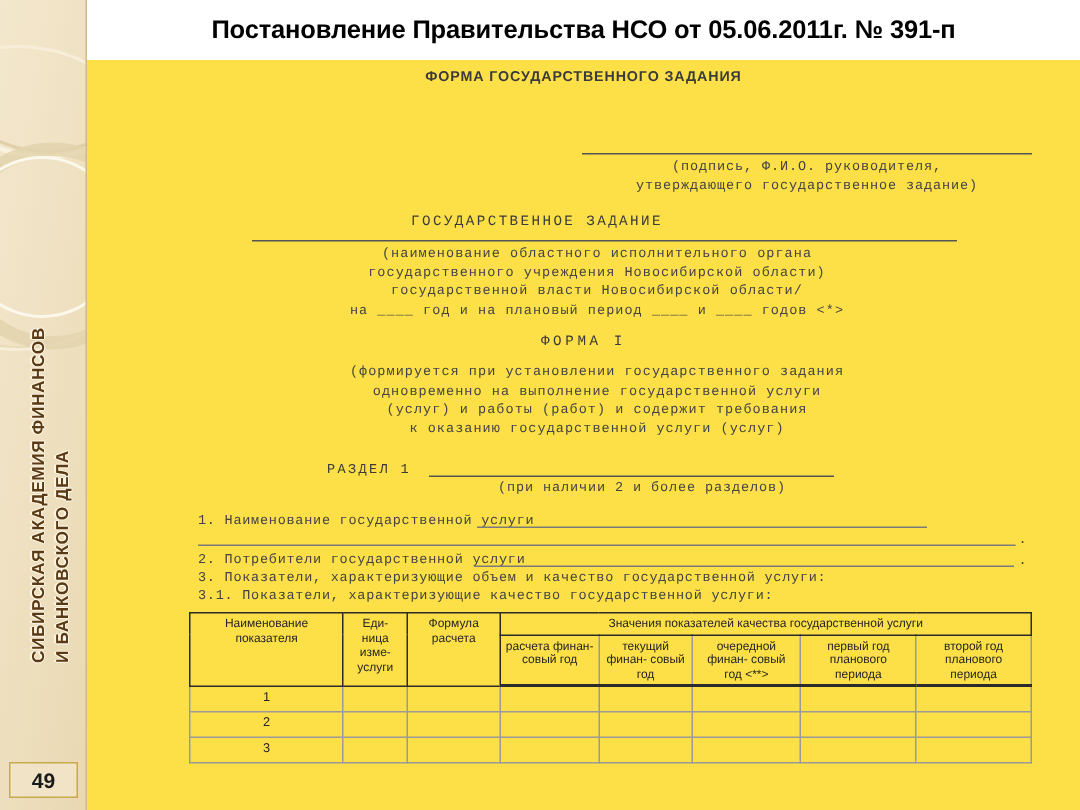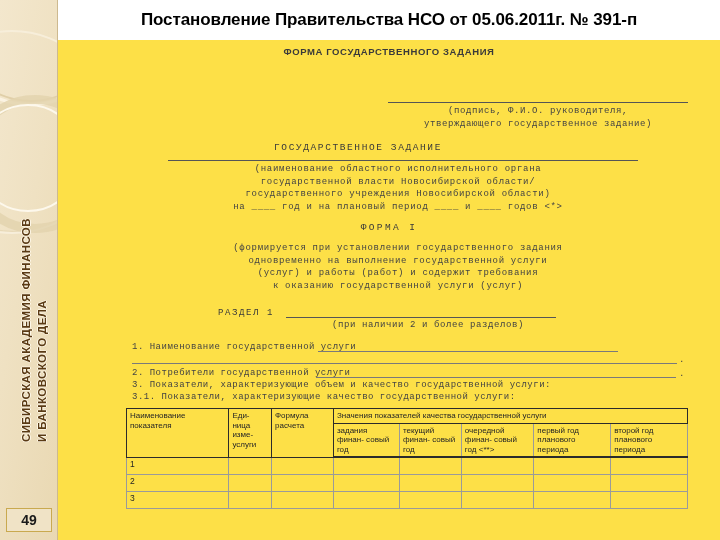--- a/index.html
+++ b/index.html
@@ -135,21 +135,21 @@
     position:absolute;left:68px;top:368px;width:562px;
     border-collapse:collapse;
     font-family:"Liberation Sans", sans-serif;
     font-size:8px;color:#252525;
     table-layout:fixed;
   }
   #tbl td,#tbl th{
     border:1px solid #9a9a9a;
     vertical-align:top;
     padding:2px 3px;
-    text-align:left;
+    text-align:center;
     font-weight:normal;
     line-height:9.5px;
   }
   #tbl .outer{border-color:#2b2b2b;}
   #tbl tr.hdr-bottom td{border-bottom:2px solid #2b2b2b;}
   #tbl tr.datarow td{height:12px;}
   #tbl .num{font-size:8.5px;}
 </style>
 </head>
 <body>
@@ -181,22 +181,22 @@
   <div id="sig-rule"></div>
   <div class="blk ctr mono" id="sig-caption">
     <div>(подпись, Ф.И.О. руководителя,</div>
     <div>утверждающего государственное задание)</div>
   </div>
 
   <div id="gz-title" class="mono">ГОСУДАРСТВЕННОЕ ЗАДАНИЕ</div>
   <div id="gz-rule"></div>
   <div class="blk ctr mono" id="gz-caption">
     <div>(наименование областного исполнительного органа</div>
+    <div>государственного учреждения Новосибирской области)</div>
     <div>государственной власти Новосибирской области/</div>
-    <div>государственного учреждения Новосибирской области)</div>
     <div>на ____ год и на плановый период ____ и ____ годов &lt;*&gt;</div>
   </div>
 
   <div id="part" class="mono">ФОРМА I</div>
   <div class="blk ctr mono" id="part-note">
     <div>(формируется при установлении государственного задания</div>
     <div>одновременно на выполнение государственной услуги</div>
     <div>(услуг) и работы (работ) и содержит требования</div>
     <div>к оказанию государственной услуги (услуг)</div>
   </div>
@@ -229,21 +229,21 @@
         <col style="width:72px">
     </colgroup>
     <tbody>
       <tr>
         <td class="outer" rowspan="2">Наименование показателя</td>
         <td class="outer" rowspan="2">Еди- ница изме- услуги</td>
         <td class="outer" rowspan="2">Формула расчета</td>
         <td class="outer" colspan="5">Значения показателей качества государственной услуги</td>
       </tr>
       <tr class="hdr-bottom">
-        <td>задания финан- совый год</td>
+        <td>расчета финан- совый год</td>
         <td>текущий финан- совый год</td>
         <td>очередной финан- совый год &lt;**&gt;</td>
         <td>первый год планового периода</td>
         <td>второй год планового периода</td>
       </tr>
       <tr class="datarow">
         <td class="num">1</td>
         <td></td>
           <td></td>
         <td></td>

